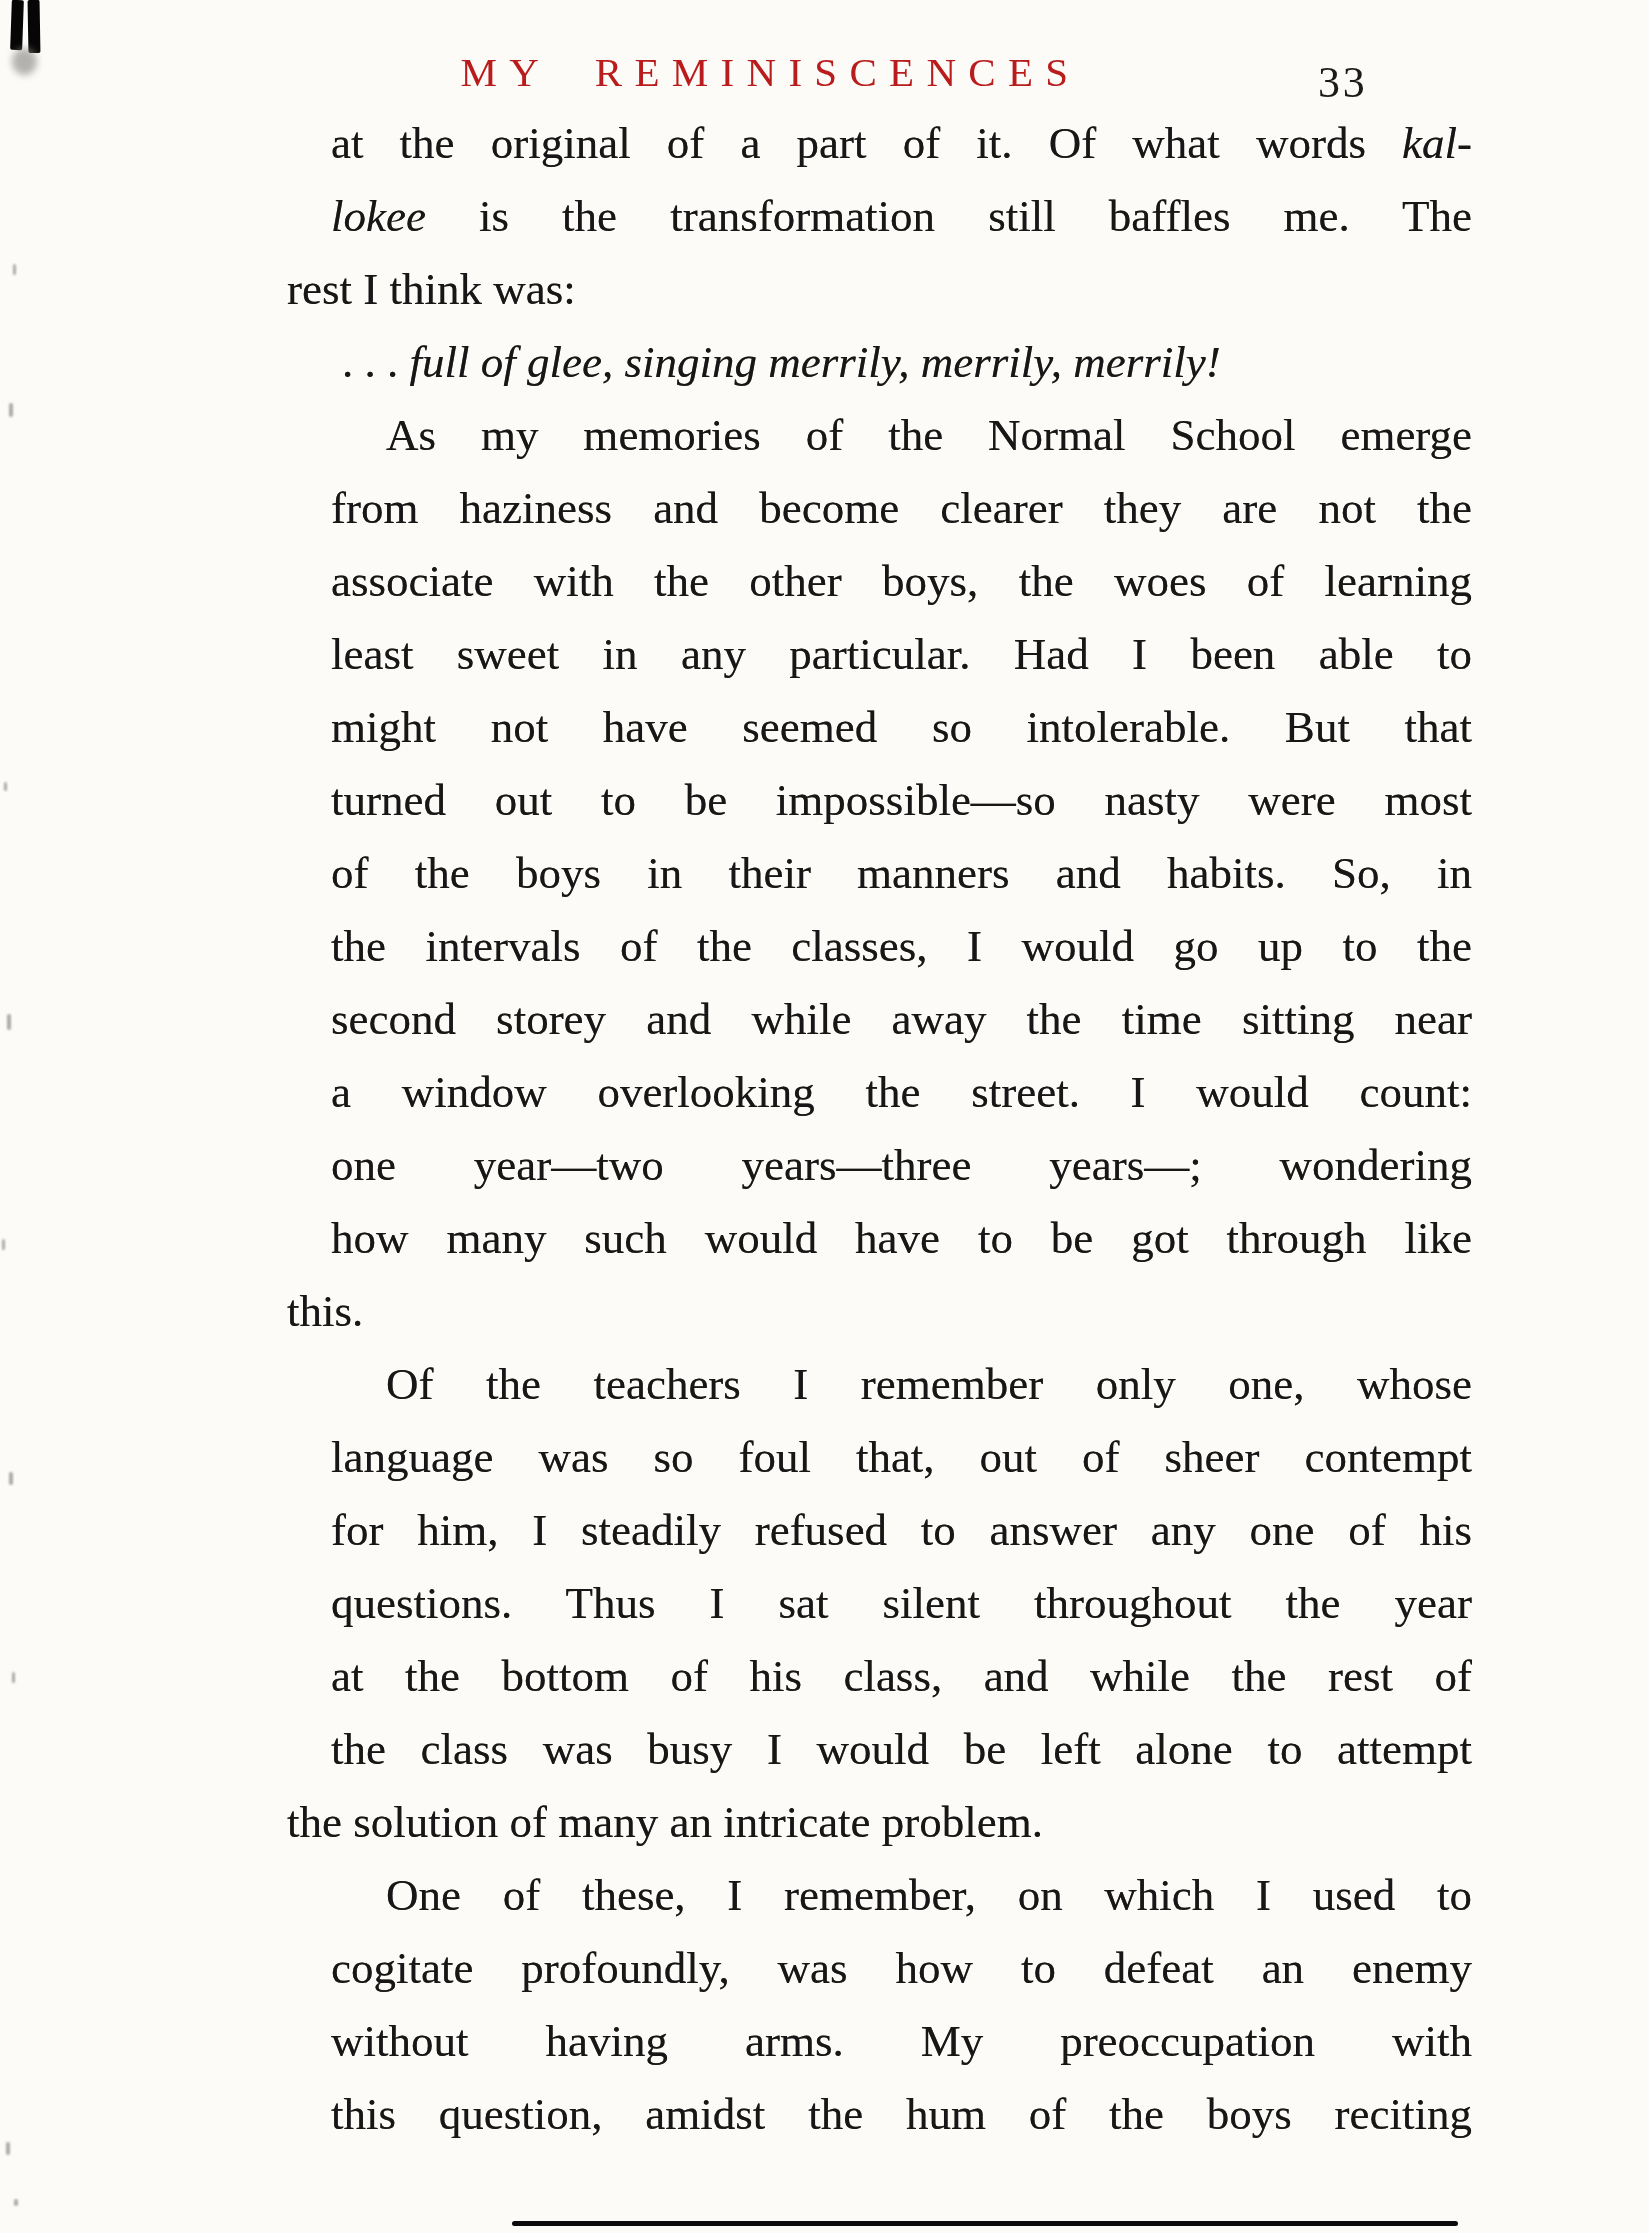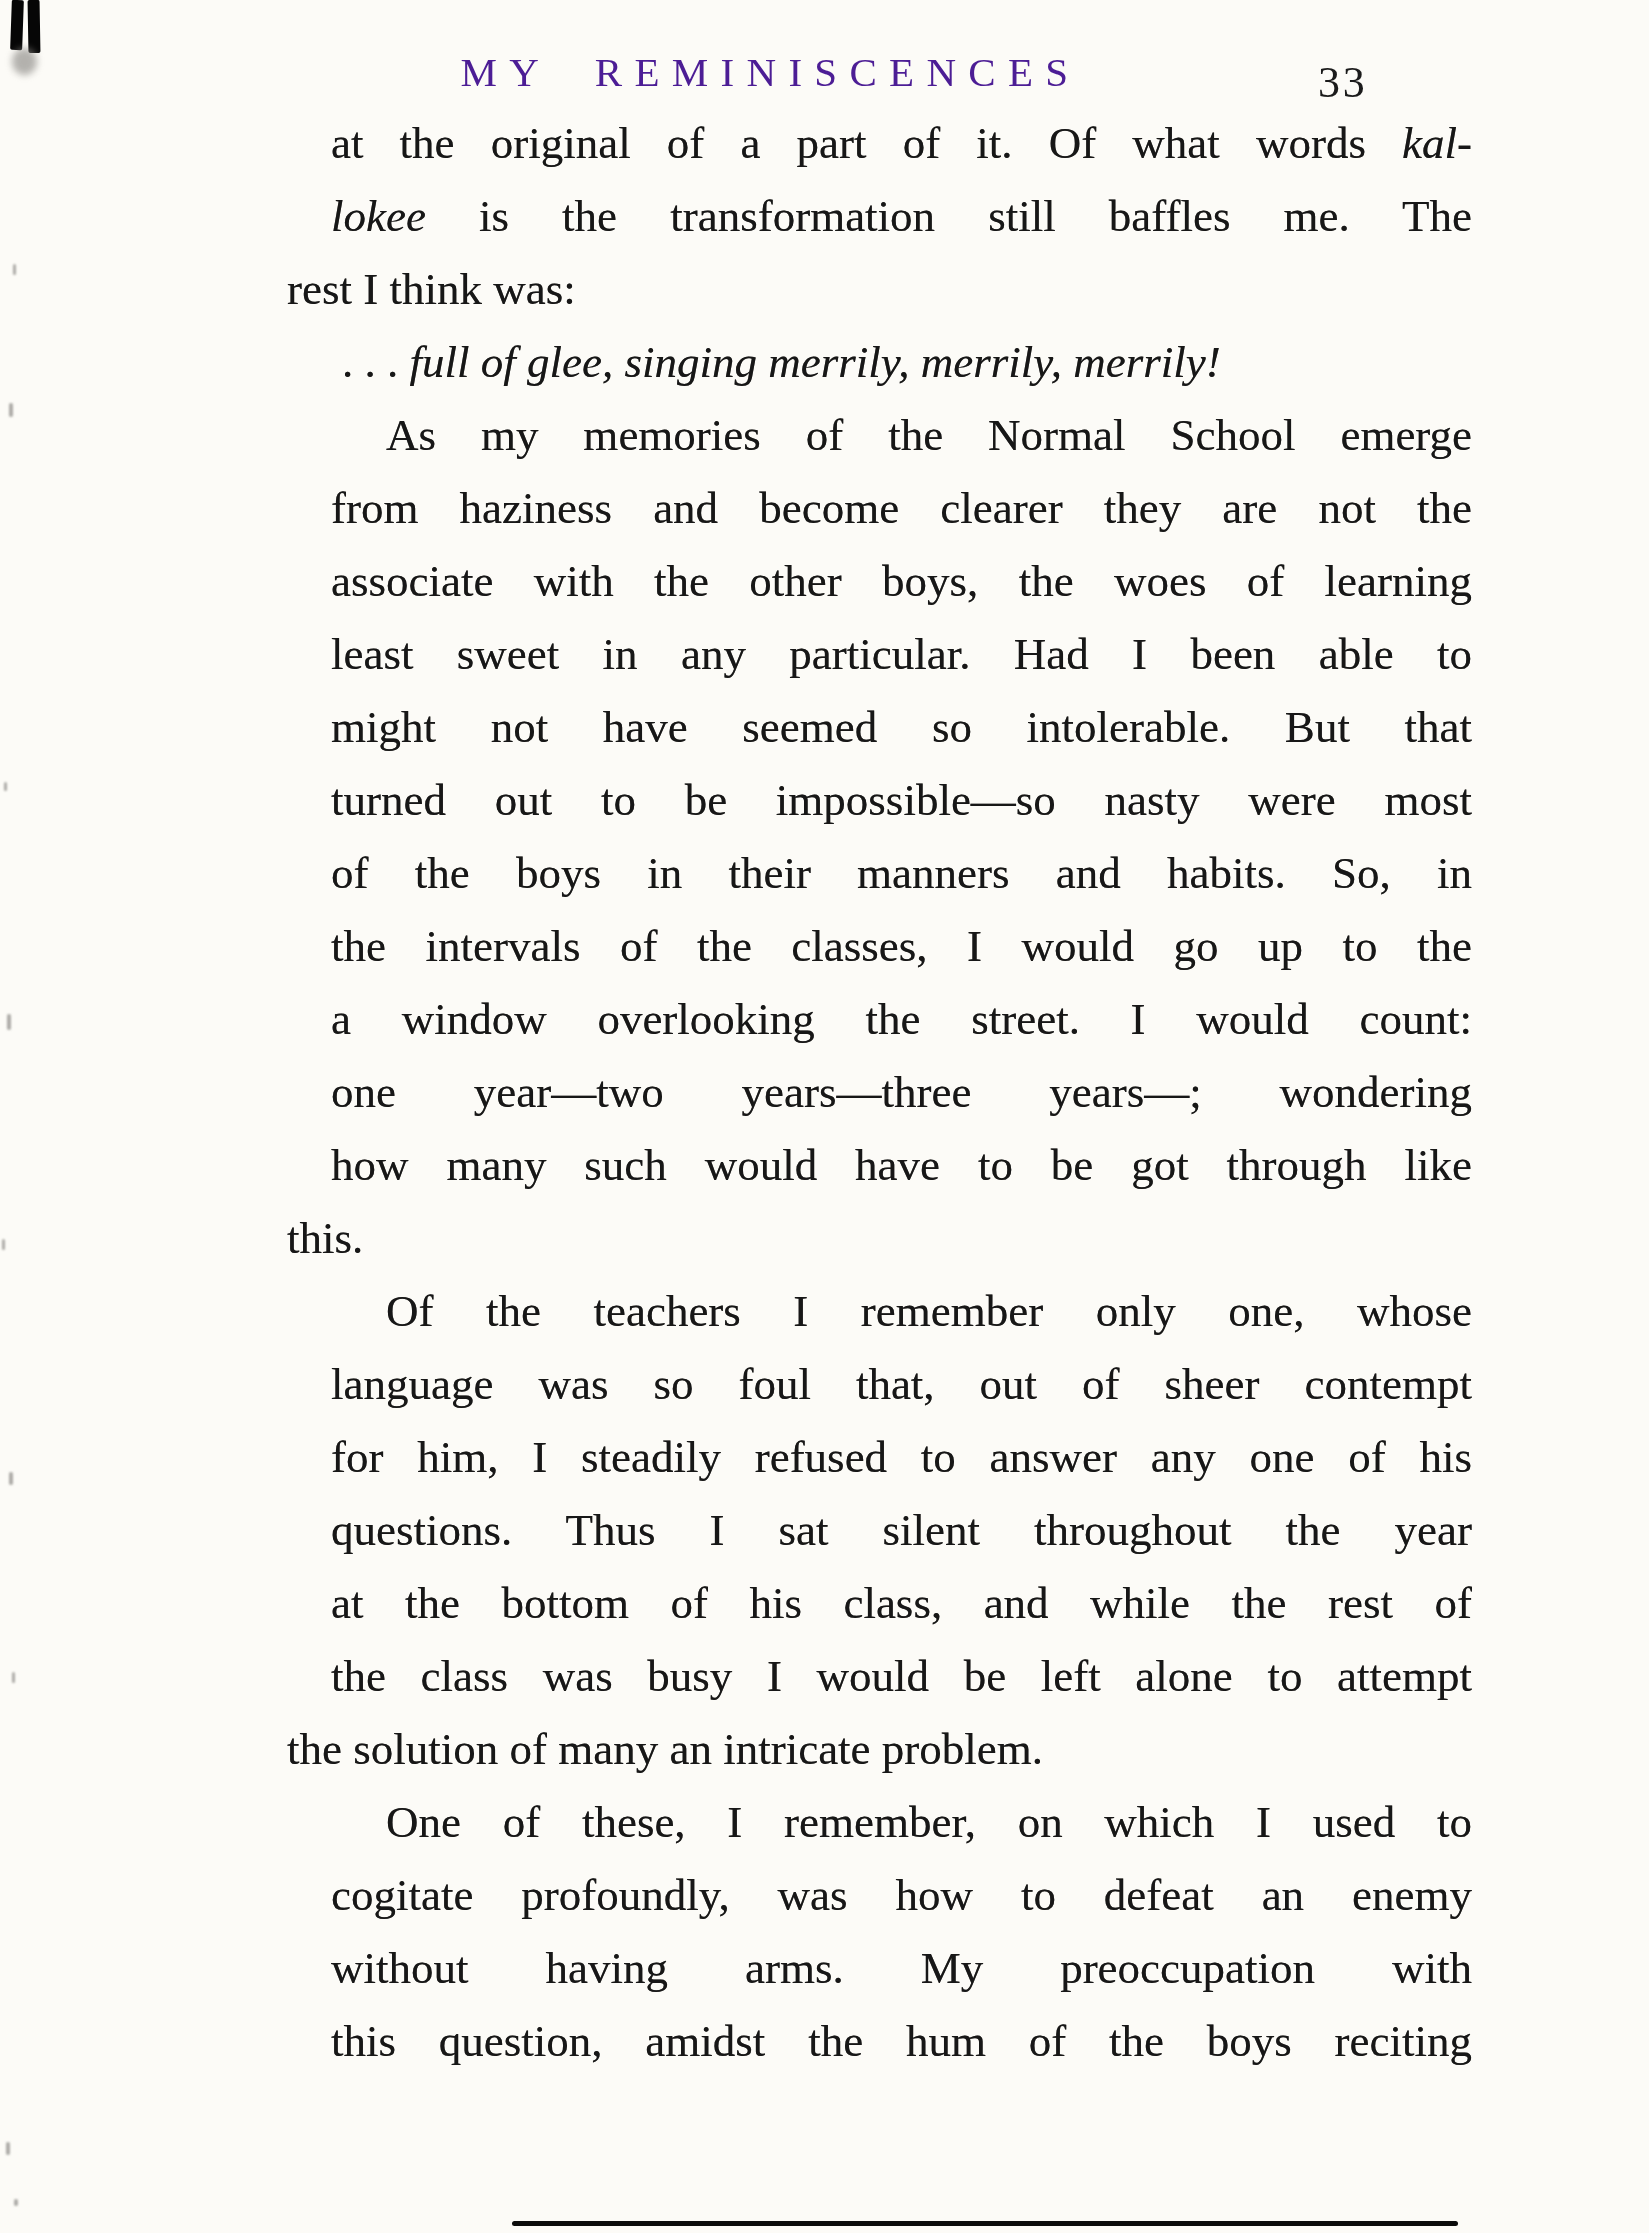--- a/index.html
+++ b/index.html
@@ -19,21 +19,21 @@
   
   .header-title {
     position: absolute;
     top: 48px;
     left: 294px;
     width: 953px;
     text-align: center;
     font-size: 41px;
     letter-spacing: 0.30em;
     word-spacing: 0.55em;
-    color: #4c1d95;
+    color: #b91c1c;
     white-space: nowrap;
   }
   .page-number {
     position: absolute;
     top: 57px;
     left: 1318px;
     font-size: 44px;
     letter-spacing: 2.7px;
     color: #1b1b1b;
   }
@@ -138,20 +138,21 @@
       <div class="line"><span>rest I think was:</span></div>
       <div class="line indent"><span>. . . </span><em>full of glee, singing merrily, merrily, merrily!</em></div>
       <div class="line indent just"><span>As my memories of the Normal School emerge</span></div>
       <div class="line just"><span>from haziness and become clearer they are not the</span></div>
       <div class="line just"><span>associate with the other boys, the woes of learning</span></div>
       <div class="line just"><span>least sweet in any particular. Had I been able to</span></div>
       <div class="line just"><span>might not have seemed so intolerable. But that</span></div>
       <div class="line just"><span>turned out to be impossible—so nasty were most</span></div>
       <div class="line just"><span>of the boys in their manners and habits. So, in</span></div>
       <div class="line just"><span>the intervals of the classes, I would go up to the</span></div>
+      <div class="line just"><span>second storey and while away the time sitting near</span></div>
       <div class="line just"><span>a window overlooking the street. I would count:</span></div>
       <div class="line just"><span>one year—two years—three years—; wondering</span></div>
       <div class="line just"><span>how many such would have to be got through like</span></div>
       <div class="line"><span>this.</span></div>
       <div class="line indent just"><span>Of the teachers I remember only one, whose</span></div>
       <div class="line just"><span>language was so foul that, out of sheer contempt</span></div>
       <div class="line just"><span>for him, I steadily refused to answer any one of his</span></div>
       <div class="line just"><span>questions. Thus I sat silent throughout the year</span></div>
       <div class="line just"><span>at the bottom of his class, and while the rest of</span></div>
       <div class="line just"><span>the class was busy I would be left alone to attempt</span></div>

